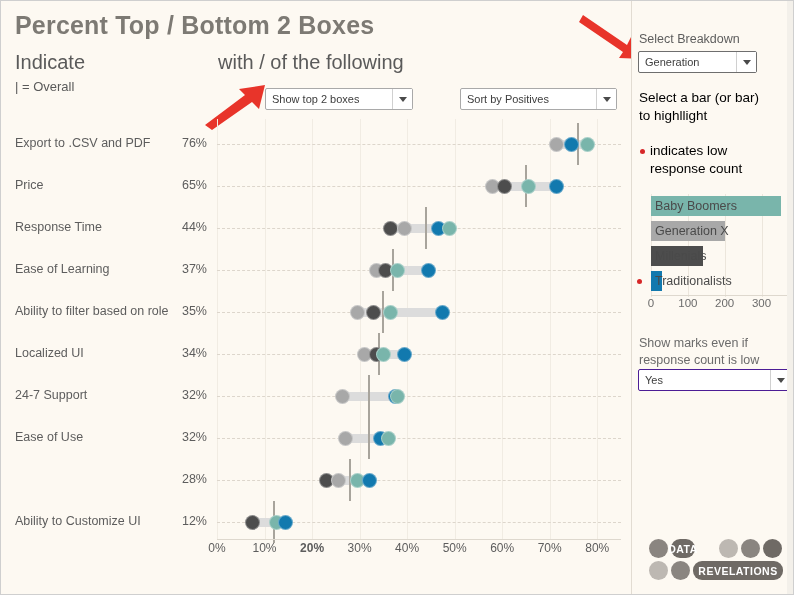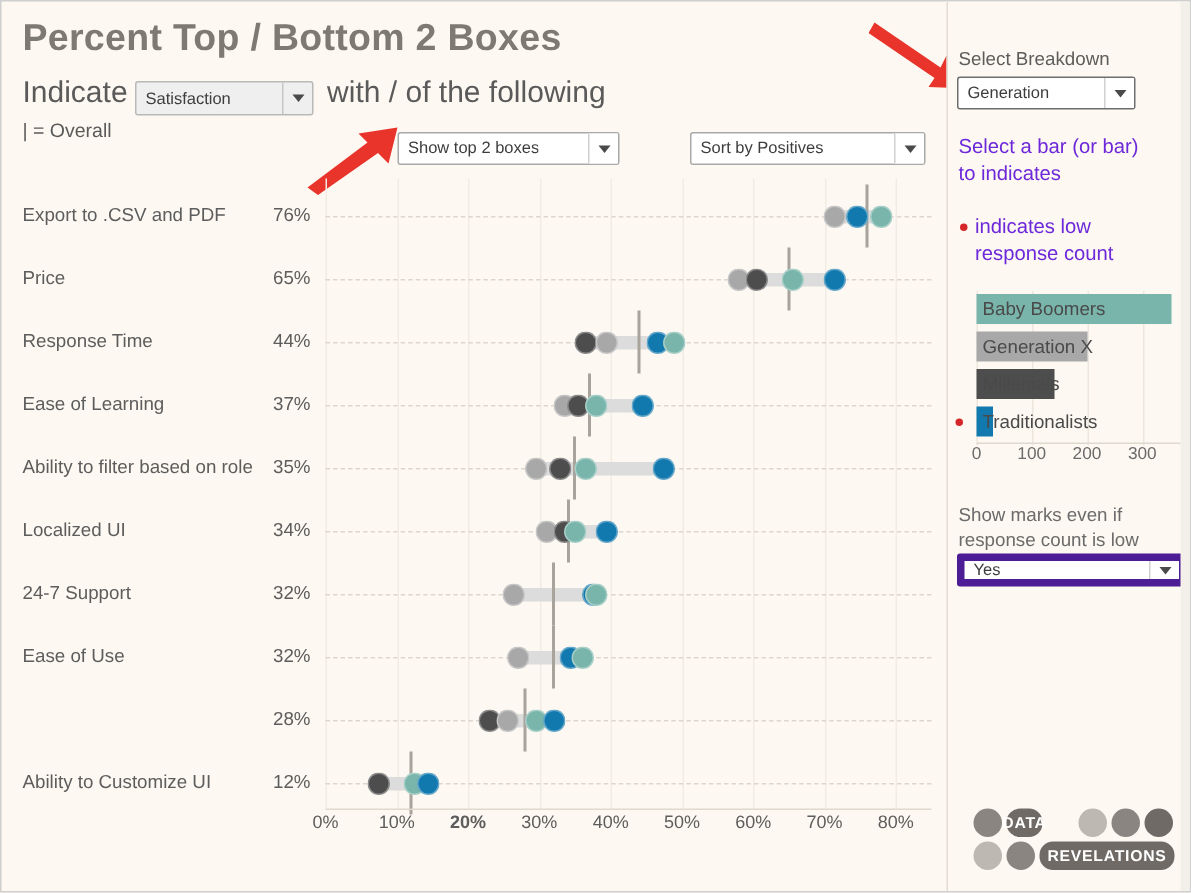--- a/index.html
+++ b/index.html
@@ -56,21 +56,21 @@
     border-right:4px solid transparent;
     border-top:5px solid #4a4a4a;
   }
   .sel.white{background:#fff;border:1px solid #a9a9a9;}
   .sel.white .arrowbox{background:#fff;border-left:1px solid #d0d0d0;}
 
   #sel-satisfaction{position:absolute;left:89px;top:53px;width:119px;height:23px;}
   #sel-topboxes{position:absolute;left:264px;top:87px;width:148px;height:22px;background:#fff;border:1px solid #a9a9a9;}
   #sel-sort{position:absolute;left:459px;top:87px;width:157px;height:22px;background:#fff;border:1px solid #a9a9a9;}
   #sel-breakdown{position:absolute;left:637px;top:50px;width:119px;height:22px;background:#fff;border:1px solid #6e6e6e;}
-  #sel-showmarks{position:absolute;left:637px;top:368px;width:153px;height:22px;background:#fff;border:5px solid #4c1d95;}
+  #sel-showmarks{position:absolute;left:637px;top:368px;width:153px;height:22px;background:#fff;border:1px solid #4c1d95;}
 
   
   #chart{position:absolute;left:0;top:118px;width:630px;height:420px;}
   .rowlabel{
     position:absolute;font-size:12.5px;color:#5d5d5d;white-space:nowrap;
     left:14px;
   }
   .rowpct{
     position:absolute;font-size:12.5px;color:#5d5d5d;white-space:nowrap;
     width:34px;text-align:right;left:172px;
@@ -103,21 +103,21 @@
     position:absolute;left:216px;top:0;width:404px;height:0;
     border-top:1px solid #ded8ce;
   }
 
   
   #panel{
     position:absolute;left:630px;top:0;width:163px;height:595px;
     background:#fdf9f2;border-left:1px solid #e2dcd2;
   }
   .p-label{position:absolute;font-size:12.5px;color:#5d5d5d;white-space:nowrap;}
-  .p-text{position:absolute;font-size:13.5px;color:#6d28d9;line-height:18px;}
+  .p-text{position:absolute;font-size:13.5px;color:#000000;line-height:18px;}
   .p-text2{position:absolute;font-size:12.5px;color:#6b6b6b;line-height:17px;}
   .reddot{
     position:absolute;width:5px;height:5px;border-radius:50%;background:#d62728;
   }
 
   
   #legend{position:absolute;left:650px;top:193px;width:140px;height:115px;}
   .lg-vgrid{position:absolute;top:0;height:103px;width:0;border-left:1px solid #ece6dc;}
   .lg-bar{position:absolute;height:20px;}
   .lg-name{
@@ -151,26 +151,20 @@
 <div id="root">
 
   <div class="title">Percent Top / Bottom 2 Boxes</div>
 
   <div class="subline">
     <span>Indicate</span>
     <span style="display:inline-block;width:119px;"></span>
     <span>with / of the following</span>
   </div>
 
-  <div class="sel" id="sel-satisfaction">
-    <span class="cap">Satisfaction</span>
-    <span class="arrowbox">
-        <i class="caret"></i>
-      </span>
-  </div>
 
   <div class="overall-note">| = Overall</div>
 
   <div class="sel white" id="sel-topboxes">
     <span class="cap">Show top 2 boxes</span>
     <span class="arrowbox">
         <i class="caret"></i>
       </span>
   </div>
 
@@ -296,21 +290,21 @@
       <div class="xtick" style="left: 501.176px;">60%</div>
       <div class="xtick" style="left: 548.706px;">70%</div>
       <div class="xtick" style="left: 596.235px;">80%</div>
     </div>
 
   <div id="panel">
     <div class="p-label" style="left:7px;top:31px;">Select Breakdown</div>
 
     <div class="p-text" style="left:7px;top:88px;width:150px;">
       <span>Select a bar (or bar)</span><br>
-      <span>to indicates</span>
+      <span>to highllight</span>
     </div>
 
     <div class="reddot" style="left:8px;top:148px;"></div>
     <div class="p-text" style="left:18px;top:141px;width:140px;">
       <span>indicates low</span><br>
       <span>response count</span>
     </div>
 
     <div class="p-text2" style="left:7px;top:334px;width:155px;">
       <span>Show marks even if</span><br>

